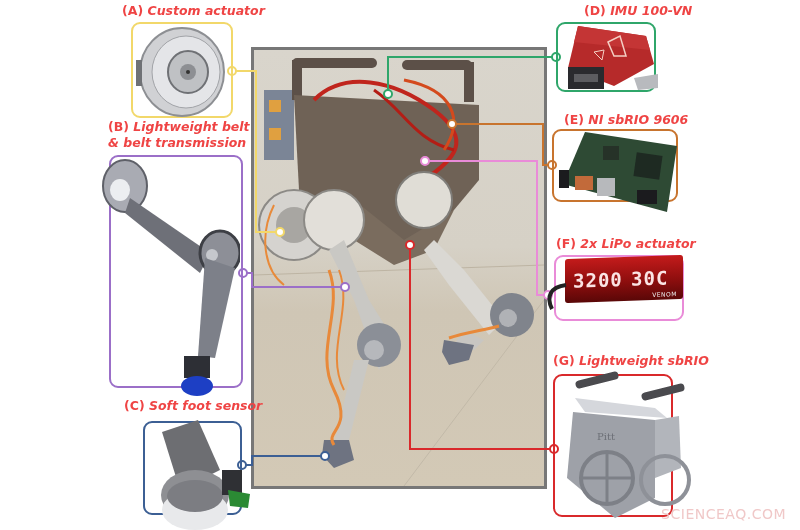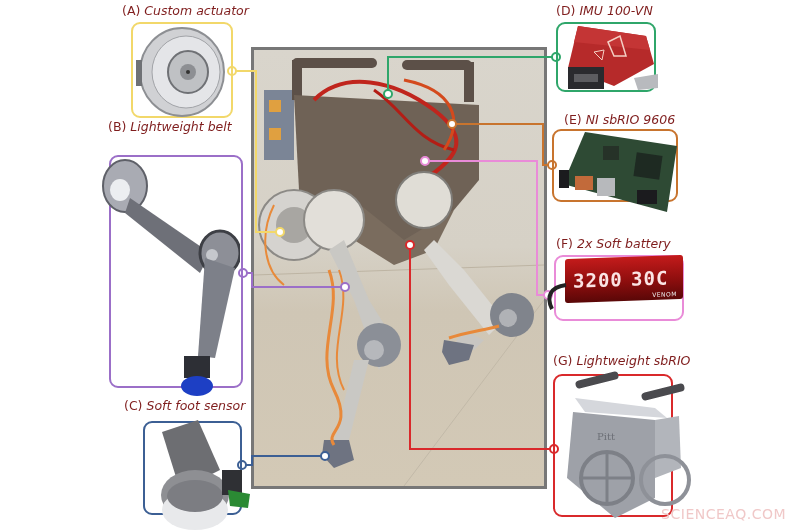--- a/index.html
+++ b/index.html
@@ -1,19 +1,19 @@
 <!DOCTYPE html>
 <html><head>
 <meta charset="utf-8">
 <style>
   html, body { margin:0; padding:0; background:#ffffff; }
   body { width:800px; height:530px; position:relative; overflow:hidden;
          font-family:"DejaVu Sans", sans-serif; }
   .abs { position:absolute; }
-  .label { position:absolute; font-weight:normal; font-size:12.5px; color:#7f1d1d; white-space:nowrap; }
+  .label { position:absolute; font-weight:bold; font-size:12.5px; color:#ef4444; white-space:nowrap; }
   .label .letter { font-style:normal; }
   .label .name { font-style:italic; }
   .box { position:absolute; border-width:2px; border-style:solid; border-radius:9px; box-sizing:border-box; }
   svg { display:block; }
   .watermark { position:absolute; right:14px; bottom:8px; font-size:14px; color:#f0c8c8; letter-spacing:0.5px; }
 </style>
 </head>
 <body>
 
 <div class="abs" style="left:251px;top:47px;width:296px;height:442px;border:3px solid #777;box-sizing:border-box;background:linear-gradient(180deg,#d9d5cc 0%,#d6d1c6 45%,#cfc6b5 60%,#d3c9b6 100%);overflow:hidden;">
@@ -105,20 +105,21 @@
   <ellipse cx="58" cy="50" rx="34" ry="36" fill="#e4e5e8" stroke="#a2a4a8" stroke-width="1"></ellipse>
   <ellipse cx="60" cy="50" rx="20" ry="21" fill="#bfc1c4" stroke="#6f7175" stroke-width="2"></ellipse>
   <ellipse cx="60" cy="50" rx="8" ry="8" fill="#8d8f93"></ellipse>
   <circle cx="60" cy="50" r="2" fill="#333"></circle>
   <rect x="8" y="38" width="6" height="26" fill="#6f7175"></rect>
 </svg>
 
 <div class="label" style="left:108px;top:119px;line-height:16px;">
   <span class="letter">(B)</span>
   <span class="name">Lightweight belt</span><br>
+  <span class="name">&amp; belt transmission</span>
 </div>
 <div class="box" style="left:109px;top:155px;width:134px;height:233px;border-color:#9b6fc8;"></div>
 <svg class="abs" style="left:100px;top:158px;" width="140" height="240">
   <ellipse cx="25" cy="28" rx="22" ry="26" fill="#a9abb3" stroke="#5e6068" stroke-width="2"></ellipse>
   <ellipse cx="20" cy="32" rx="10" ry="11" fill="#eceef1"></ellipse>
   <path d="M30 40 L110 95 L100 115 L25 55 Z" fill="#6e7078"></path>
   <ellipse cx="120" cy="95" rx="20" ry="22" fill="#8d8f97" stroke="#3d3f45" stroke-width="3"></ellipse>
   <circle cx="112" cy="97" r="6" fill="#c6c8cd"></circle>
   <path d="M105 100 L135 110 L115 200 L98 198 Z" fill="#7d8089"></path>
   <rect x="84" y="198" width="26" height="22" fill="#2d2f35"></rect>
@@ -132,21 +133,21 @@
 <div class="box" style="left:143px;top:421px;width:99px;height:94px;border-color:#3c5f94;"></div>
 <svg class="abs" style="left:150px;top:420px;" width="105" height="110">
   <path d="M12 12 L48 0 L70 50 L30 70 Z" fill="#6d6e72"></path>
   <ellipse cx="45" cy="75" rx="34" ry="25" fill="#8e8f93"></ellipse>
   <ellipse cx="45" cy="90" rx="33" ry="20" fill="#e8e9eb"></ellipse>
   <ellipse cx="45" cy="76" rx="28" ry="16" fill="#7c7d82"></ellipse>
   <rect x="72" y="50" width="20" height="25" fill="#2f3034"></rect>
   <path d="M78 70 L100 74 L98 88 L80 86 Z" fill="#2b8a34"></path>
 </svg>
 
-<div class="label" style="left:556px;top:3px;">
+<div class="label" style="left:584px;top:3px;">
   <span class="letter">(D)</span>
   <span class="name">IMU 100-VN</span>
 </div>
 <div class="box" style="left:556px;top:22px;width:100px;height:70px;border-color:#2fa66a;"></div>
 <svg class="abs" style="left:554px;top:22px;" width="110" height="75">
   <path d="M24 4 L92 14 L100 42 L60 64 L14 46 Z" fill="#b62a2a"></path>
   <path d="M24 4 L92 14 L96 28 L20 20 Z" fill="#c43535"></path>
   <path d="M54 20 L66 14 L72 34 L60 34 Z" fill="none" stroke="#f4cfc4" stroke-width="1.5"></path>
   <path d="M40 30 L50 28 L48 38 Z" fill="none" stroke="#f4cfc4" stroke-width="1"></path>
   <rect x="14" y="45" width="36" height="22" fill="#2a2a2e"></rect>
@@ -164,21 +165,21 @@
   <rect x="80" y="26" width="26" height="24" fill="#1e2a22" transform="rotate(8 93 38)"></rect>
   <rect x="48" y="18" width="16" height="14" fill="#263228"></rect>
   <rect x="20" y="48" width="18" height="14" fill="#c26a3a"></rect>
   <rect x="42" y="50" width="18" height="18" fill="#b7b9bc"></rect>
   <rect x="82" y="62" width="20" height="14" fill="#1b1b1e"></rect>
   <rect x="4" y="42" width="10" height="18" fill="#1b1b1e"></rect>
 </svg>
 
 <div class="label" style="left:556px;top:236px;">
   <span class="letter">(F)</span>
-  <span class="name">2x Soft battery</span>
+  <span class="name">2x LiPo actuator</span>
 </div>
 <div class="box" style="left:554px;top:255px;width:130px;height:66px;border-color:#e98bd8;"></div>
 <div class="abs" style="left:565px;top:257px;width:118px;height:44px;background:linear-gradient(180deg,#c41b1b 0%,#8e0e0e 55%,#5a0707 100%);border-radius:3px;transform:skewY(-2deg);">
   <div class="abs" style="left:8px;top:11px;font-family:'DejaVu Sans Mono',monospace;font-size:19px;color:#fbe4e4;font-weight:bold;letter-spacing:1px;">3200</div>
   <div class="abs" style="left:66px;top:11px;font-family:'DejaVu Sans Mono',monospace;font-size:19px;color:#fbe4e4;font-weight:bold;letter-spacing:1px;">30C</div>
   <div class="abs" style="right:6px;bottom:2px;font-size:6px;color:#eee;letter-spacing:0.5px;">VENOM</div>
 </div>
 <svg class="abs" style="left:540px;top:275px;" width="30" height="40">
   <path d="M26 10 C10 12, 6 22, 12 34" stroke="#222" stroke-width="4" fill="none"></path>
 </svg>

